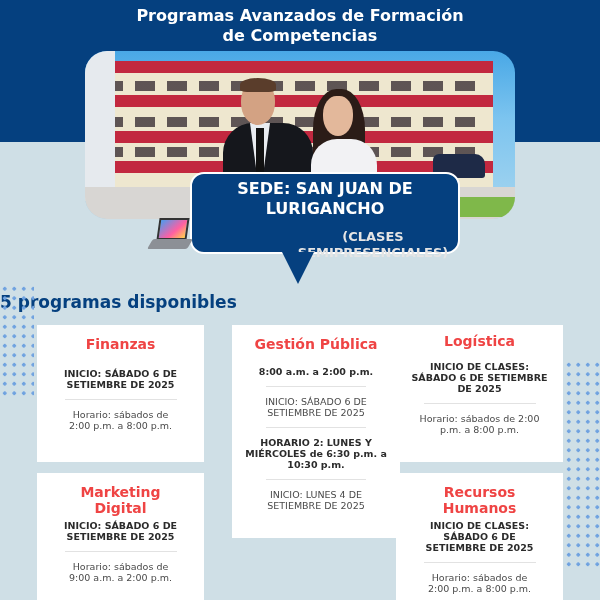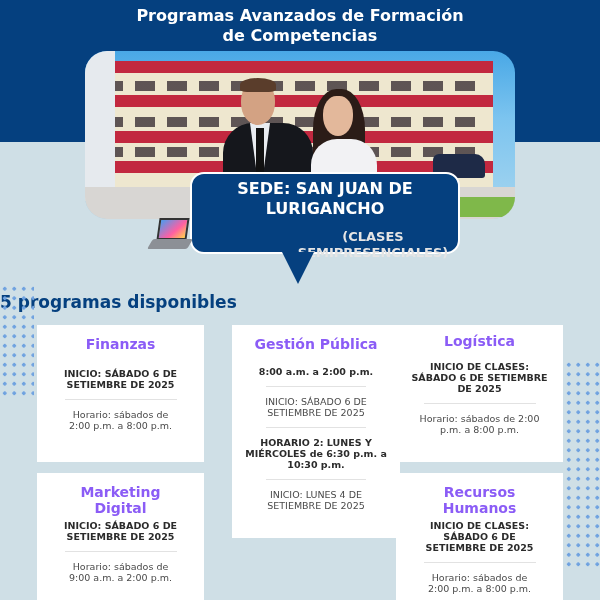--- a/index.html
+++ b/index.html
@@ -119,21 +119,21 @@
   .dots {
     position: absolute;
     background-image: radial-gradient(circle, #6fa2e0 1.6px, transparent 2px);
     background-size: 9.5px 9.5px;
   }
   
   .card {
     position: absolute; background: #ffffff; text-align: center; color: #2a2a2a;
   }
   .card-title {
-    color: #8b5cf6; font-weight: bold; font-size: 14px; line-height: 16px;
+    color: #ef4444; font-weight: bold; font-size: 14px; line-height: 16px;
   }
   .card-strong {
     font-weight: bold; font-size: 9.5px; line-height: 11px; color: #2b2b2b;
   }
   .card-light {
     font-size: 9.5px; line-height: 11px; color: #4a4a4a;
   }
   .card-divider {
     height: 1px; background: #e2e2e2; margin: 9px auto;
   }

